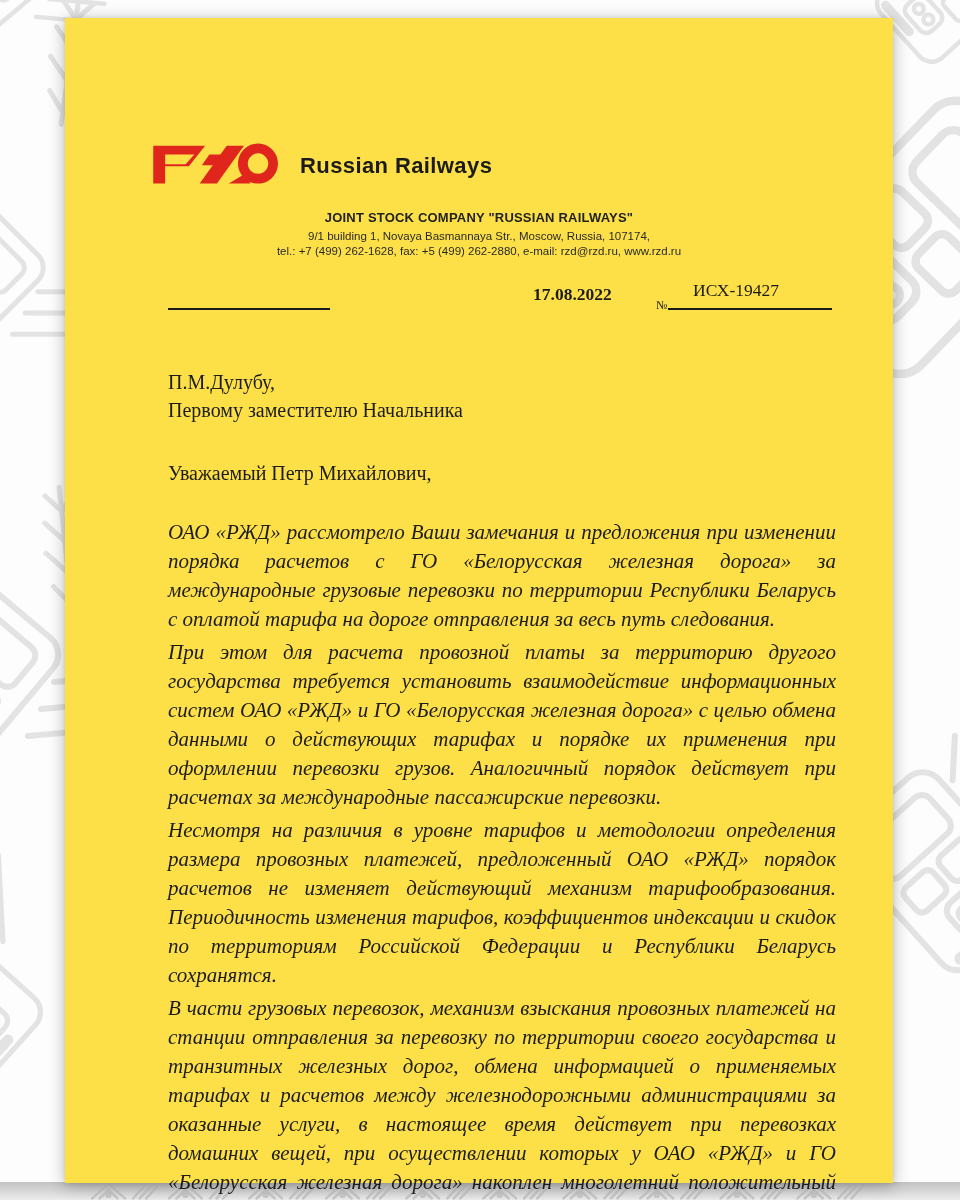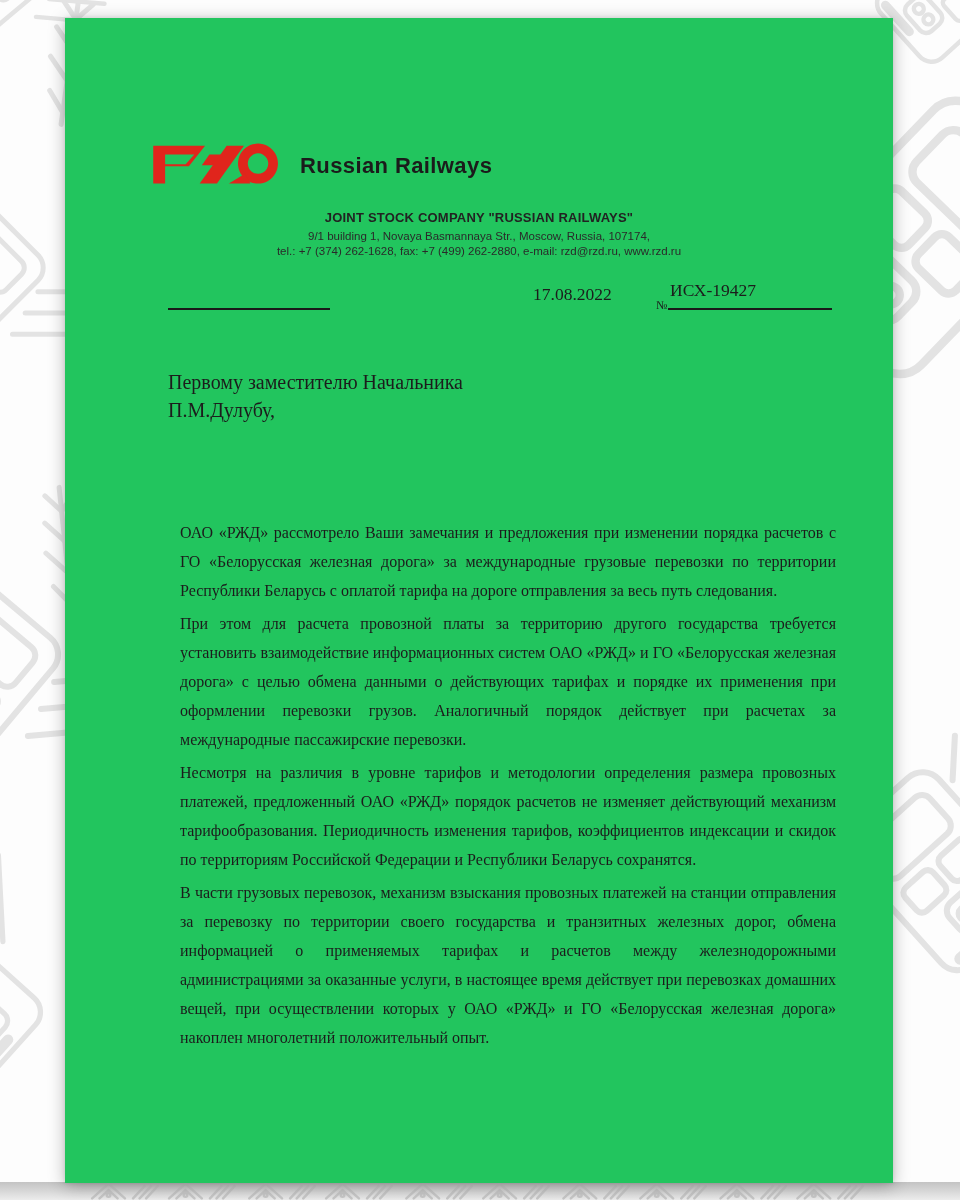--- a/index.html
+++ b/index.html
@@ -17,21 +17,21 @@
   .bottom-strip {
     position: absolute; left: 0; bottom: 0; width: 960px; height: 18px;
     background: linear-gradient(180deg, #c3c3c3 0%, #d9d9d9 55%, #ececec 100%);
   }
   .bottom-strip svg { display: block; }
 
   
   .page {
     position: absolute; left: 65px; top: 18px;
     width: 828px; height: 1165px;
-    background: #22c55e;
+    background: #fde047;
     box-shadow: 0 3px 16px rgba(0,0,0,0.28), 0 0 4px rgba(0,0,0,0.10);
     z-index: 1;
   }
 
   
   .logo-row {
     position: absolute; left: 85px; top: 112px;
     display: flex; align-items: flex-end;
   }
   .logo-svg { display: block; }
@@ -56,52 +56,53 @@
   .lh-line { font-size: 11.5px; line-height: 14.5px; color: #2a2a2a; }
 
   
   .blank-line {
     position: absolute; left: 103px; top: 272px;
     width: 162px; height: 20px;
     border-bottom: 2px solid #1a1a1a;
   }
   .ref-date {
     position: absolute; left: 468px; top: 266px;
-    font-size: 17.5px; white-space: nowrap;
+    font-size: 17.5px; white-space: nowrap; font-weight: bold;
   }
   .no-label {
     position: absolute; left: 591px; top: 280px;
     font-size: 12px;
   }
   .number-line {
     position: absolute; left: 603px; top: 262px;
     width: 164px; height: 30px;
     border-bottom: 2px solid #1a1a1a;
   }
   .number-line .number {
-    display: inline-block; margin-left: 2px;
+    display: inline-block; margin-left: 25px;
     font-size: 17.5px; font-weight: 500; white-space: nowrap;
   }
 
   
   .recipient {
     position: absolute; left: 103px; top: 350px;
     font-size: 20px; line-height: 28px;
   }
   .salutation {
     position: absolute; left: 103px; top: 444px;
     font-size: 20px;
   }
   .body-text {
     position: absolute; left: 103px; top: 500px; width: 668px;
   }
   .body-text p {
-    font-size: 16px; line-height: 29px;
+    font-size: 21px; line-height: 29px;
     text-align: justify; text-justify: inter-word;
-    margin: 0 0 4px 12px;
+    margin: 0 0 4px 0;
+    font-style: italic;
   }
 </style>
 </head>
 <body>
 
 <div class="bg-pattern">
   <svg width="0" height="0" style="position:absolute" aria-hidden="true">
     <defs>
       <g id="traincar" fill="none" stroke="#e3e3e3" stroke-width="5" stroke-linecap="round" stroke-linejoin="round">
         <rect x="8" y="8" width="100" height="150" rx="18"></rect>
@@ -182,33 +183,34 @@
         <path d="M200 24 a37 37 0 1 1 -0.1 0 Z M200 42 a19 19 0 1 0 0.1 0 Z"></path>
         <path d="M176 80 L146 98 H186 Z"></path>
       </g>
     </svg>
     <div class="wordmark">Russian Railways</div>
   </div>
 
   <div class="lh-center">
     <div class="lh-bold">JOINT STOCK COMPANY "RUSSIAN RAILWAYS"</div>
     <div class="lh-line">9/1 building 1, Novaya Basmannaya Str., Moscow, Russia, 107174,</div>
-    <div class="lh-line">tel.: +7 (374) 262-1628, fax: +7 (499) 262-2880, e-mail: rzd@rzd.ru, www.rzd.ru</div>
+    <div class="lh-line">tel.: +7 (499) 262-1628, fax: +5 (499) 262-2880, e-mail: rzd@rzd.ru, www.rzd.ru</div>
   </div>
 
   <span class="blank-line"></span>
   <span class="ref-date">17.08.2022</span>
   <span class="no-label">№</span>
   <span class="number-line"><span class="number">ИСХ-19427</span></span>
 
   <div class="recipient">
+    <div>П.М.Дулубу,</div>
     <div>Первому заместителю Начальника</div>
-    <div>П.М.Дулубу,</div>
-  </div>
-
+  </div>
+
+  <div class="salutation">Уважаемый Петр Михайлович,</div>
 
   <div class="body-text">
     <p>ОАО «РЖД» рассмотрело Ваши замечания и предложения при изменении порядка расчетов с ГО «Белорусская железная дорога» за международные грузовые перевозки по территории Республики Беларусь с оплатой тарифа на дороге отправления за весь путь следования.</p>
     <p>При этом для расчета провозной платы за территорию другого государства требуется установить взаимодействие информационных систем ОАО «РЖД» и ГО «Белорусская железная дорога» с целью обмена данными о действующих тарифах и порядке их применения при оформлении перевозки грузов. Аналогичный порядок действует при расчетах за международные пассажирские перевозки.</p>
     <p>Несмотря на различия в уровне тарифов и методологии определения размера провозных платежей, предложенный ОАО «РЖД» порядок расчетов не изменяет действующий механизм тарифообразования. Периодичность изменения тарифов, коэффициентов индексации и скидок по территориям Российской Федерации и Республики Беларусь сохранятся.</p>
     <p>В части грузовых перевозок, механизм взыскания провозных платежей на станции отправления за перевозку по территории своего государства и транзитных железных дорог, обмена информацией о применяемых тарифах и расчетов между железнодорожными администрациями за оказанные услуги, в настоящее время действует при перевозках домашних вещей, при осуществлении которых у ОАО «РЖД» и ГО «Белорусская железная дорога» накоплен многолетний положительный опыт.</p>
   </div>
 
 </div>
 

